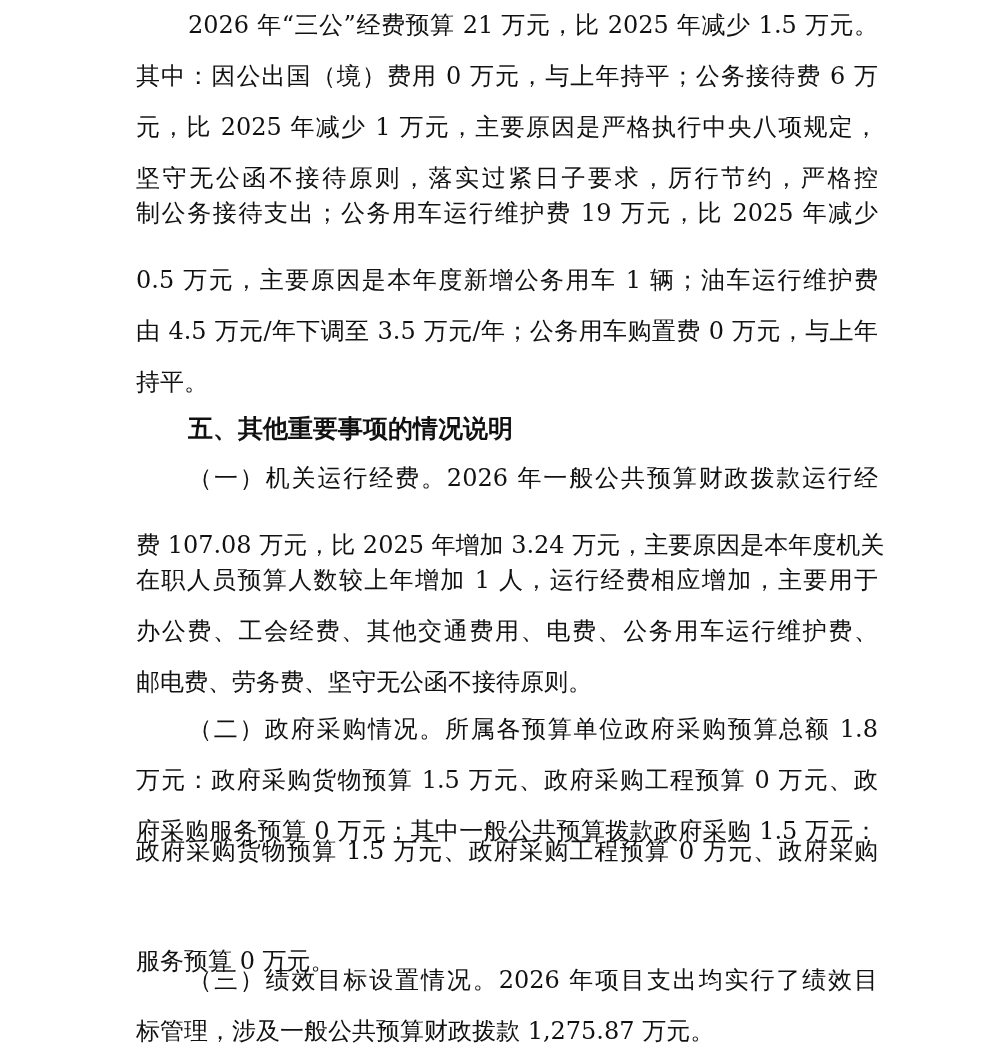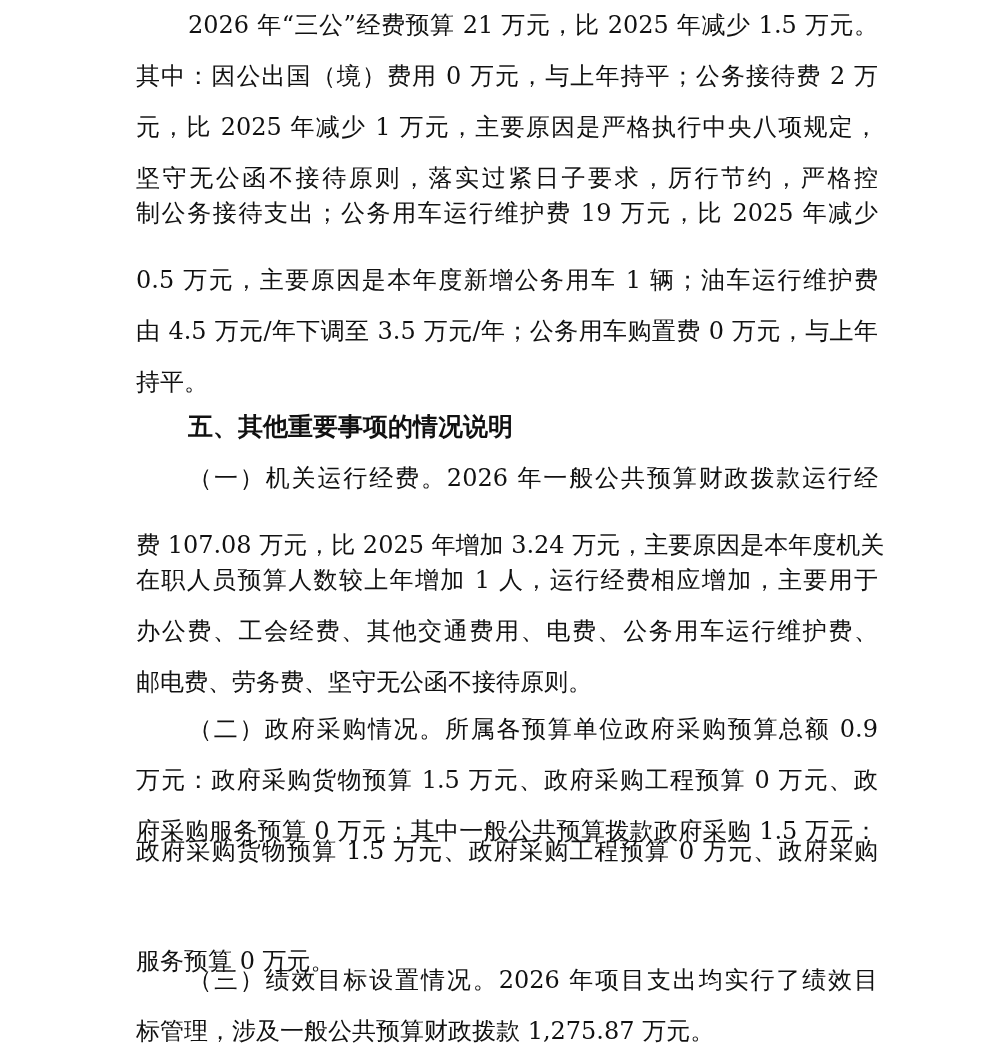--- a/index.html
+++ b/index.html
@@ -11,53 +11,53 @@
   }
   .line {
     position: absolute; left: 0; height: 51px; line-height: 51px;
     font-size: 24px; white-space: nowrap; width: 742px;
     text-align: justify; text-align-last: justify;
     letter-spacing: 0px;
   }
   .line.last { text-align-last: left; }
   .line.indent { left: 52px; width: 690px; }
   .heading {
-    font-family: Liberation Mono, monospace;
+    font-family: Liberation Sans, sans-serif;
     font-weight: bold; font-size: 25px;
     text-align-last: left;
   }
 </style>
 </head>
 <body>
 
 <div class="page">
 
   <div>
     <div class="line indent" style="top:0px">2026 年“三公”经费预算 21 万元，比 2025 年减少 1.5 万元。</div>
-    <div class="line" style="top:51px">其中：因公出国（境）费用 0 万元，与上年持平；公务接待费 2 万</div>
+    <div class="line" style="top:51px">其中：因公出国（境）费用 0 万元，与上年持平；公务接待费 6 万</div>
     <div class="line" style="top:102px">元，比 2025 年减少 1 万元，主要原因是严格执行中央八项规定，</div>
     <div class="line" style="top:153px">坚守无公函不接待原则，落实过紧日子要求，厉行节约，严格控</div>
     <div class="line" style="top:188px">制公务接待支出；公务用车运行维护费 19 万元，比 2025 年减少</div>
     <div class="line" style="top:255px">0.5 万元，主要原因是本年度新增公务用车 1 辆；油车运行维护费</div>
     <div class="line" style="top:306px">由 4.5 万元/年下调至 3.5 万元/年；公务用车购置费 0 万元，与上年</div>
     <div class="line last" style="top:357px">持平。</div>
   </div>
 
   <div class="line indent heading" style="top:403px">五、其他重要事项的情况说明</div>
 
   <div>
     <div class="line indent" style="top:453px">（一）机关运行经费。2026 年一般公共预算财政拨款运行经</div>
     <div class="line" style="top:520px">费 107.08 万元，比 2025 年增加 3.24 万元，主要原因是本年度机关</div>
     <div class="line" style="top:555px">在职人员预算人数较上年增加 1 人，运行经费相应增加，主要用于</div>
     <div class="line" style="top:606px">办公费、工会经费、其他交通费用、电费、公务用车运行维护费、</div>
     <div class="line last" style="top:657px">邮电费、劳务费、坚守无公函不接待原则。</div>
   </div>
 
   <div>
-    <div class="line indent" style="top:704px">（二）政府采购情况。所属各预算单位政府采购预算总额 0.9</div>
+    <div class="line indent" style="top:704px">（二）政府采购情况。所属各预算单位政府采购预算总额 1.8</div>
     <div class="line" style="top:755px">万元：政府采购货物预算 1.5 万元、政府采购工程预算 0 万元、政</div>
     <div class="line" style="top:806px">府采购服务预算 0 万元；其中一般公共预算拨款政府采购 1.5 万元：</div>
     <div class="line" style="top:826px">政府采购货物预算 1.5 万元、政府采购工程预算 0 万元、政府采购</div>
     <div class="line last" style="top:936px">服务预算 0 万元。</div>
   </div>
 
   <div>
     <div class="line indent" style="top:955px">（三）绩效目标设置情况。2026 年项目支出均实行了绩效目</div>
     <div class="line last" style="top:1006px">标管理，涉及一般公共预算财政拨款 1,275.87 万元。</div>
   </div>

